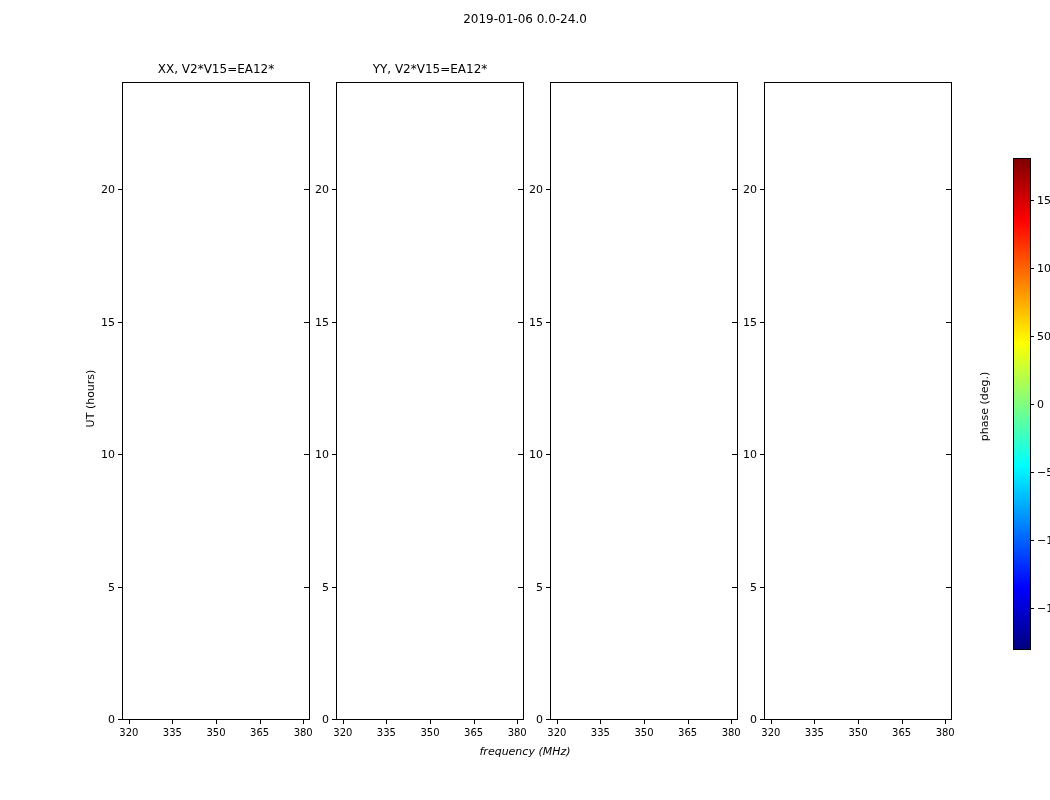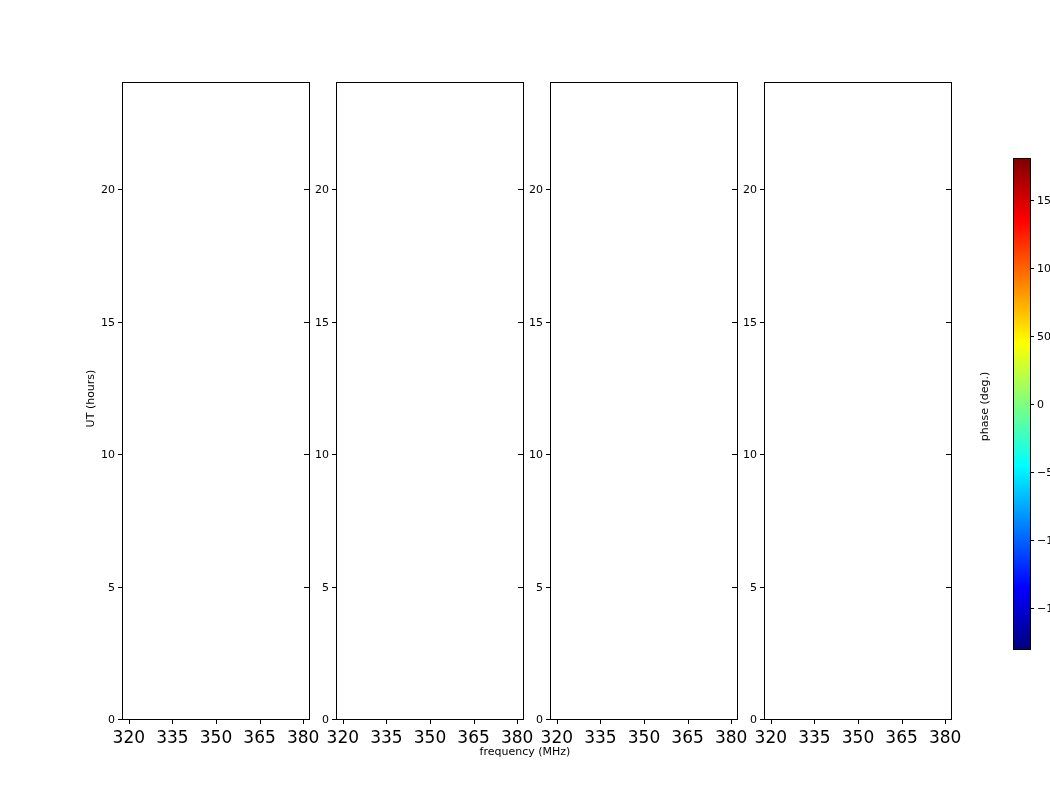--- a/index.html
+++ b/index.html
@@ -81,35 +81,36 @@
     position: absolute;
     top: 100%;
     width: 1px;
     height: 5px;
     background: #000;
   }
   .xtick-label {
     position: absolute;
     top: calc(100% + 8px);
     transform: translateX(-50%);
-    font-size: 17px;
+    font-size: 10px;
     white-space: nowrap;
   }
   .ylabel {
     position: absolute;
     font-size: 11px;
     transform-origin: 50% 50%;
     transform: rotate(-90deg);
     white-space: nowrap;
   }
   .xlabel {
     position: absolute;
     font-size: 11px;
     text-align: center;
     white-space: nowrap;
+    font-style: italic;
   }
   
   #colorbar {
     position: absolute;
     left: 1013px;
     top: 158px;
     width: 18px;
     height: 492px;
     border: 1px solid #000;
     box-sizing: border-box;
@@ -140,22 +141,24 @@
     transform-origin: 50% 50%;
     transform: rotate(-90deg);
     white-space: nowrap;
   }
 </style>
 </head>
 <body>
 
 <div id="figure">
 
+  <div class="suptitle">2019-01-06 0.0-24.0</div>
 
   <div class="panel" id="panel-0" style="left:122px; width:188px;">
+    <div class="title">XX, V2*V15=EA12*</div>
     <div class="axes">
         <div class="ytick" style="top: 100%;"></div>
         <div class="ytick-in" style="top: 100%;"></div>
         <div class="ytick-label" style="top: 100%;">0</div>
         <div class="ytick" style="top: 79.1667%;"></div>
         <div class="ytick-in" style="top: 79.1667%;"></div>
         <div class="ytick-label" style="top: 79.1667%;">5</div>
         <div class="ytick" style="top: 58.3333%;"></div>
         <div class="ytick-in" style="top: 58.3333%;"></div>
         <div class="ytick-label" style="top: 58.3333%;">10</div>
@@ -172,20 +175,21 @@
         <div class="xtick" style="left: 50%;"></div>
         <div class="xtick-label" style="left: 50%;">350</div>
         <div class="xtick" style="left: 73.4375%;"></div>
         <div class="xtick-label" style="left: 73.4375%;">365</div>
         <div class="xtick" style="left: 96.875%;"></div>
         <div class="xtick-label" style="left: 96.875%;">380</div>
       </div>
   </div>
 
   <div class="panel" id="panel-1" style="left:336px; width:188px;">
+    <div class="title">YY, V2*V15=EA12*</div>
     <div class="axes">
         <div class="ytick" style="top: 100%;"></div>
         <div class="ytick-in" style="top: 100%;"></div>
         <div class="ytick-label" style="top: 100%;">0</div>
         <div class="ytick" style="top: 79.1667%;"></div>
         <div class="ytick-in" style="top: 79.1667%;"></div>
         <div class="ytick-label" style="top: 79.1667%;">5</div>
         <div class="ytick" style="top: 58.3333%;"></div>
         <div class="ytick-in" style="top: 58.3333%;"></div>
         <div class="ytick-label" style="top: 58.3333%;">10</div>

